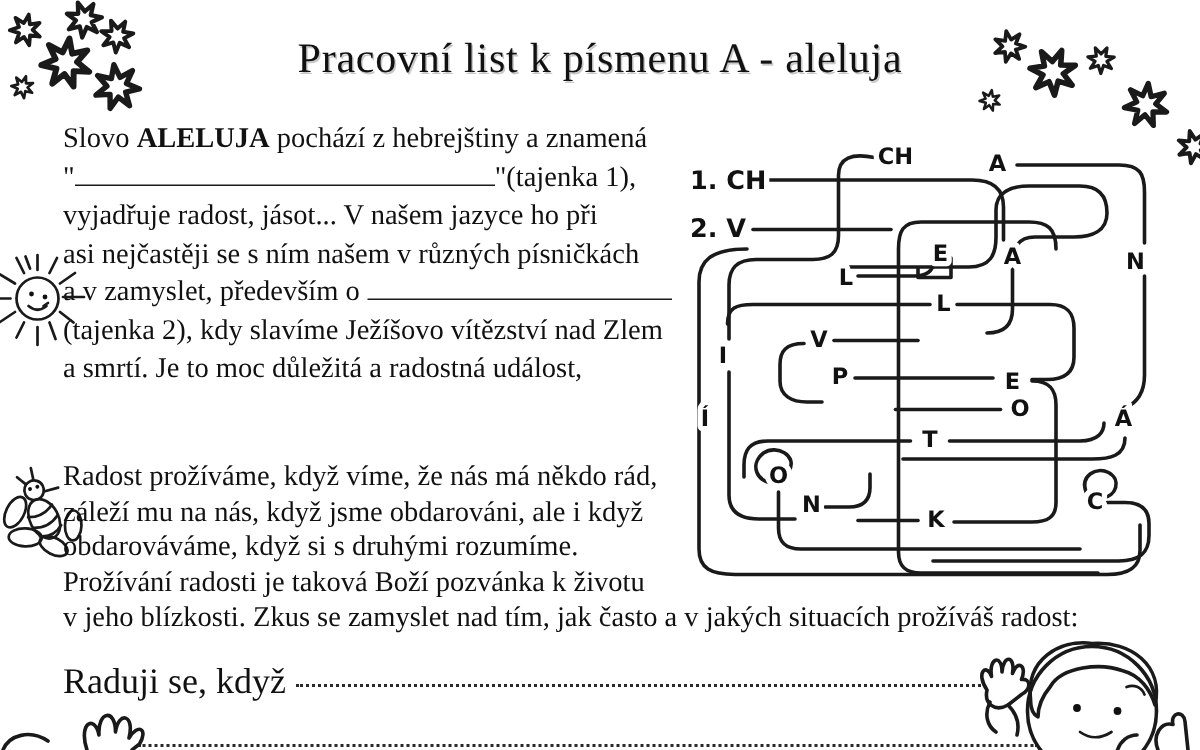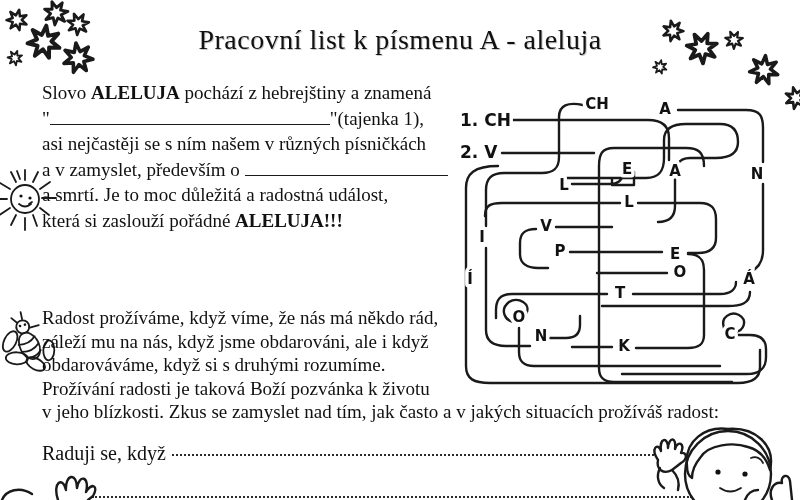--- a/index.html
+++ b/index.html
@@ -4,21 +4,21 @@
 <style>
   html,body{margin:0;padding:0;background:#fff;}
   .page{position:relative;width:800px;height:500px;background:#fff;overflow:hidden;
         font-family:"Liberation Serif","DejaVu Serif",serif;color:#111;}
   .title{position:absolute;left:0;top:24px;width:800px;text-align:center;
          font-size:28px;letter-spacing:.5px;text-shadow:1px 1px 0 #c9c9c9;}
   .para{position:absolute;font-size:19px;}
   .para .ln{white-space:nowrap;height:25.5px;line-height:25.5px;}
   .para2 .ln{height:23.5px;line-height:23.5px;}
   .blank{display:inline-block;border-bottom:1.7px solid #1a1a1a;height:14px;vertical-align:baseline;}
-  .fillrow{position:absolute;display:flex;align-items:baseline;font-size:20px;}
+  .fillrow{position:absolute;display:flex;align-items:baseline;font-size:24px;}
   .dots{flex:1;border-bottom:2.6px dotted #2a2a2a;transform:translateY(-4px);margin-left:6px;}
   .dotline{position:absolute;border-bottom:2.6px dotted #2a2a2a;}
   svg{position:absolute;overflow:visible;}
   .stroke{fill:none;stroke:#1a1a1a;stroke-width:2.4;stroke-linecap:round;stroke-linejoin:round;}
   .thin{stroke-width:1.8;}
   .mz-letter{font:bold 15px "DejaVu Sans",sans-serif;fill:#111;text-anchor:middle;
              paint-order:stroke;stroke:#fff;stroke-width:7px;stroke-linejoin:round;}
   .mz-label{font:bold 17px "DejaVu Sans",sans-serif;fill:#111;text-anchor:start;
             paint-order:stroke;stroke:#fff;stroke-width:7px;stroke-linejoin:round;}
   .dot{fill:#111;stroke:none;}
@@ -46,24 +46,25 @@
     <use href="#star7" transform="translate(62,48) scale(1.55) rotate(22)"></use>
     <use href="#star7" transform="translate(94,40) scale(0.9) rotate(-25)"></use>
     <use href="#star7" transform="translate(20,67) scale(0.7) rotate(10)"></use>
     <use href="#star7" transform="translate(124,70) scale(1.45) rotate(6)"></use>
     <use href="#star7" transform="translate(156,98) scale(1.1) rotate(-15)"></use>
   </svg>
 
   <div class="para" style="left:42px;top:80px;width:445px;">
     <div class="ln"><span>Slovo </span><b>ALELUJA</b><span> pochází z hebrejštiny a znamená</span></div>
     <div class="ln"><span>"</span><span class="blank" style="width:280px"></span><span>"(tajenka 1),</span></div>
+    <div class="ln">vyjadřuje radost, jásot... V našem jazyce ho při</div>
     <div class="ln">asi nejčastěji se s ním našem v různých písničkách</div>
     <div class="ln"><span>a v zamyslet, především o </span><span class="blank" style="width:203px"></span></div>
+    <div class="ln">(tajenka 2), kdy slavíme Ježíšovo vítězství nad Zlem</div>
     <div class="ln">a smrtí. Je to moc důležitá a radostná událost,</div>
-    <div class="ln"><span>která si zaslouží pořádné </span><b>ALELUJA!!!</b></div>
   </div>
 
   <svg style="left:0px;top:158px" width="62" height="85" viewBox="0 0 62 85">
     <circle class="stroke thin" fill="#fff" cx="25" cy="41" r="14"></circle>
     <circle class="dot" cx="21" cy="38" r="1.6"></circle>
     <circle class="dot" cx="30" cy="40" r="1.6"></circle>
     <path class="stroke thin" d="M 19,46 Q 25,51 31,46 M 29,46 l 3,-2"></path>
     <path class="stroke thin" d="M 25,22 V 12 M 33,24 L 38,14 M 40,31 L 50,24 M 42,40 L 56,40 M 40,50 L 49,57 M 33,57 L 37,68 M 25,60 V 72 M 16,57 L 11,67 M 10,50 L -2,58 M 7,41 L -6,41 M 10,31 L 0,25 M 16,24 L 11,14 M 20,21 L 17,13"></path>
   </svg>
 

